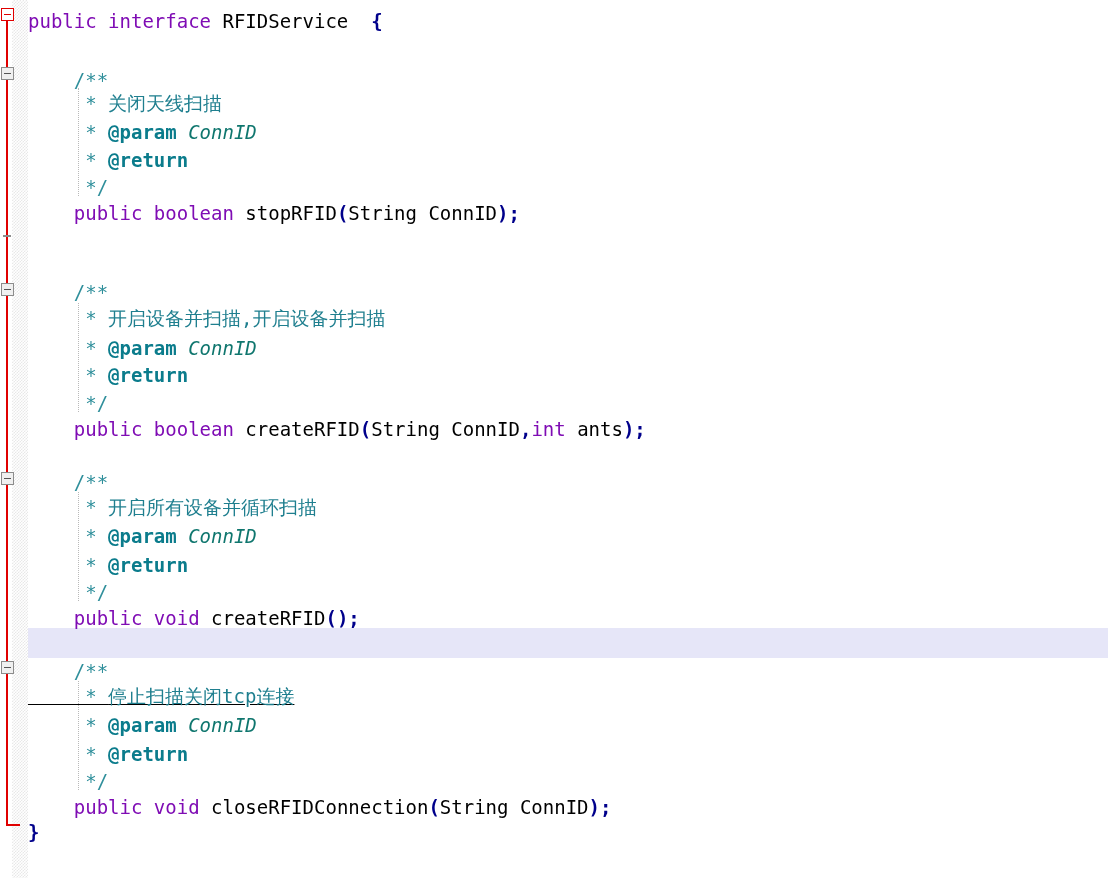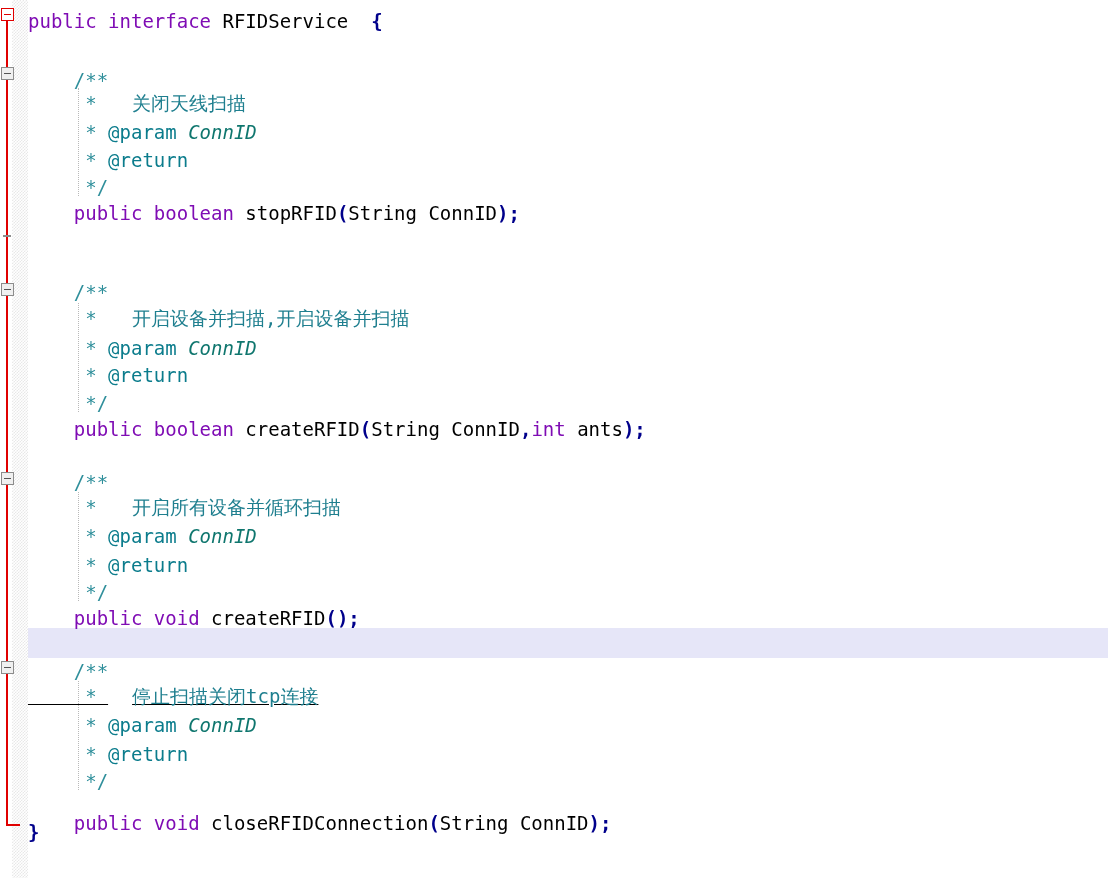--- a/index.html
+++ b/index.html
@@ -136,22 +136,22 @@
     width: 1px;
     border-left: 1px dotted #b9b9b9;
     z-index: 5;
   }
 
   
   .kw      { color: #7f0cb4; }           
   .plain   { color: #000000; }           
   .brace   { color: #00008b; font-weight: bold; }  
   .cmt     { color: #2f8f9b; }           
-  .cmt-cjk { color: #1f7f8f; margin-left: 24px; }           
-  .tag     { color: #0b7c8c; font-weight: normal; }  
+  .cmt-cjk { color: #1f7f8f; }           
+  .tag     { color: #0b7c8c; font-weight: bold; }  
   .tagval  { color: #0f766e; font-style: italic; }           
 </style>
 </head>
 <body>
 
 <div id="editor">
 
   <div id="gutter"></div>
   <div id="gutter-white-left"></div>
 
@@ -208,18 +208,18 @@
         <div class="line" style="top: 521px; left: 28px;"><span class="cmt">     * </span><span class="tag">@param</span><span class="tagval"> ConnID</span></div>
         <div class="line" style="top: 550px; left: 28px;"><span class="cmt">     * </span><span class="tag">@return</span></div>
         <div class="line" style="top: 577px; left: 28px;"><span class="cmt">     */</span></div>
         <div class="line" style="top: 603px; left: 28px; text-align: right;"><span class="plain">    </span><span class="kw">public void </span><span class="plain">createRFID</span><span class="brace">();</span></div>
         <div class="line" style="top: 632px; left: 28px;"></div>
         <div class="line" style="top: 656px; left: 28px;"><span class="cmt">    /**</span></div>
         <div class="line" style="top: 681px; left: 28px; text-decoration: underline;"><span class="cmt">     * </span><span class="cmt-cjk">停止扫描关闭tcp连接</span></div>
         <div class="line" style="top: 710px; left: 28px;"><span class="cmt">     * </span><span class="tag">@param</span><span class="tagval"> ConnID</span></div>
         <div class="line" style="top: 739px; left: 28px;"><span class="cmt">     * </span><span class="tag">@return</span></div>
         <div class="line" style="top: 766px; left: 28px;"><span class="cmt">     */</span></div>
-        <div class="line" style="top: 792px; left: 28px; margin-top: 16px;"><span class="plain">    </span><span class="kw">public void </span><span class="plain">closeRFIDConnection</span><span class="brace">(</span><span class="plain">String ConnID</span><span class="brace">);</span></div>
+        <div class="line" style="top: 792px; left: 28px;"><span class="plain">    </span><span class="kw">public void </span><span class="plain">closeRFIDConnection</span><span class="brace">(</span><span class="plain">String ConnID</span><span class="brace">);</span></div>
         <div class="line" style="top: 817px; left: 28px;"><span class="brace">}</span></div>
       </div>
   </div>
 
 </div>
 
 </body></html>

